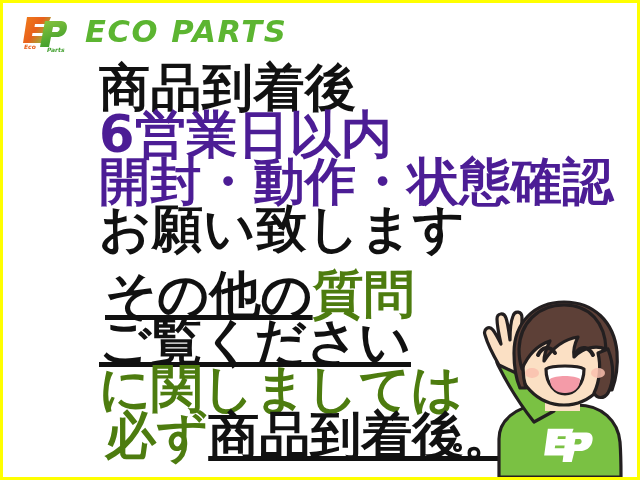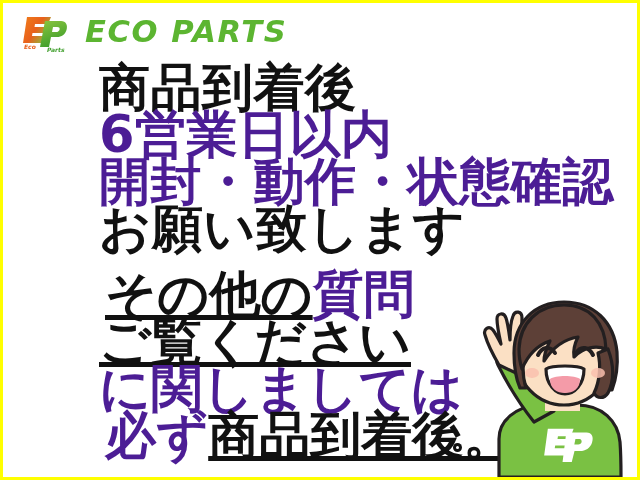--- a/index.html
+++ b/index.html
@@ -65,21 +65,21 @@
   .msg-line {
     font-family: "DejaVu Sans", "Liberation Sans", sans-serif;
     font-weight: 700;
     font-size: 51px;
     line-height: 47px;
     letter-spacing: 0.5px;
     white-space: nowrap;
     color: #111111;
   }
   .msg-line.red { color: #4c1d95; }
-  .seg-red { color: #4c1d95; }
+  .seg-red { color: #4d7c0f; }
   .seg-black { color: #111111; text-decoration: underline; }
 
   
   #message-secondary .msg-line { letter-spacing: 0px; }
   .indent-sm { padding-left: 6px; }
 
   
   #mascot {
     position: absolute;
     right: 3px;

